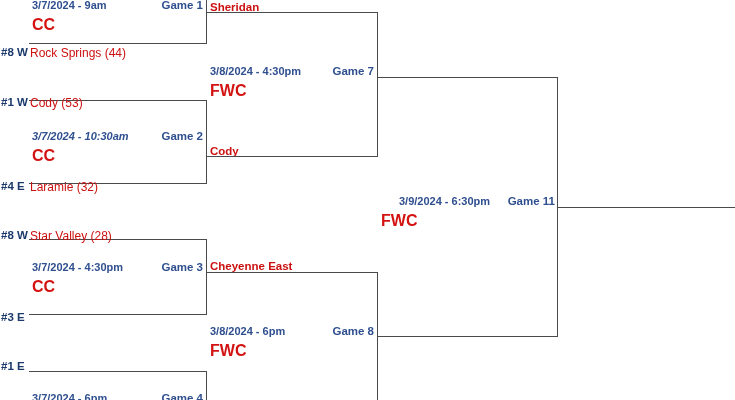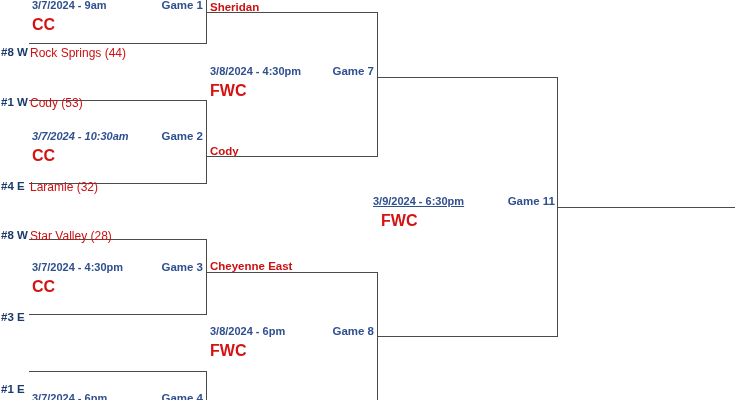--- a/index.html
+++ b/index.html
@@ -76,37 +76,37 @@
   <div class="matchbox" style="left:29px;top:239px;width:178px;height:76px;"></div>
   <div class="t seed" style="left:1px;top:230px;">#8 W</div>
   <div class="t team" style="left:30px;top:230px;">Star Valley (28)</div>
   <div class="t date" style="left:32px;top:262px;">3/7/2024 - 4:30pm</div>
   <div class="t venue" style="left:32px;top:279px;">CC</div>
   <div class="t gamelbl" style="left:137px;top:262px;width:66px;">Game 3</div>
   <div class="t seed" style="left:1px;top:312px;">#3 E</div>
   <div class="t winner" style="left:210px;top:261px;">Cheyenne East</div>
 
   <div class="matchbox" style="left:29px;top:371px;width:178px;height:84px;"></div>
-  <div class="t seed" style="left:1px;top:361px;margin-top:23px;">#1 E</div>
+  <div class="t seed" style="left:1px;top:361px;">#1 E</div>
   <div class="t date" style="left:32px;top:393px;">3/7/2024 - 6pm</div>
   <div class="t gamelbl" style="left:137px;top:393px;width:66px;">Game 4</div>
 
   <div class="matchbox" style="left:207px;top:12px;width:171px;height:145px;"></div>
   <div class="t date" style="left:210px;top:66px;">3/8/2024 - 4:30pm</div>
   <div class="t venue" style="left:210px;top:83px;">FWC</div>
   <div class="t gamelbl" style="left:308px;top:66px;width:66px;">Game 7</div>
   <div class="t winner" style="left:381px;top:72px;"></div>
 
   <div class="matchbox" style="left:207px;top:272px;width:171px;height:145px;"></div>
   <div class="t date" style="left:210px;top:326px;">3/8/2024 - 6pm</div>
   <div class="t venue" style="left:210px;top:343px;">FWC</div>
   <div class="t gamelbl" style="left:308px;top:326px;width:66px;">Game 8</div>
   <div class="t winner" style="left:381px;top:332px;"></div>
 
   <div class="matchbox" style="left:378px;top:77px;width:180px;height:260px;"></div>
-  <div class="t date" style="left:373px;top:196px;text-decoration:underline;">3/9/2024 - 6:30pm</div>
+  <div class="t date" style="left:399px;top:196px;">3/9/2024 - 6:30pm</div>
   <div class="t venue" style="left:381px;top:213px;">FWC</div>
   <div class="t gamelbl" style="left:489px;top:196px;width:66px;">Game 11</div>
 
   <div class="stub" style="left:558px;top:207px;width:177px;"></div>
   <div class="t winner" style="left:561px;top:212px;"></div>
 
 </div>
 
 </body></html>

